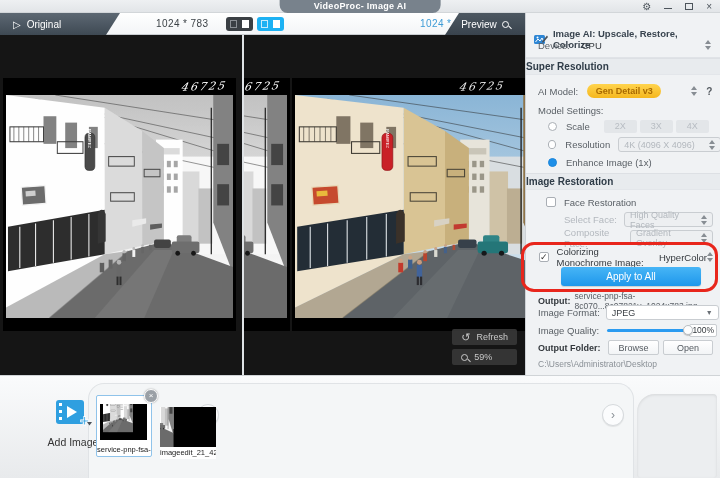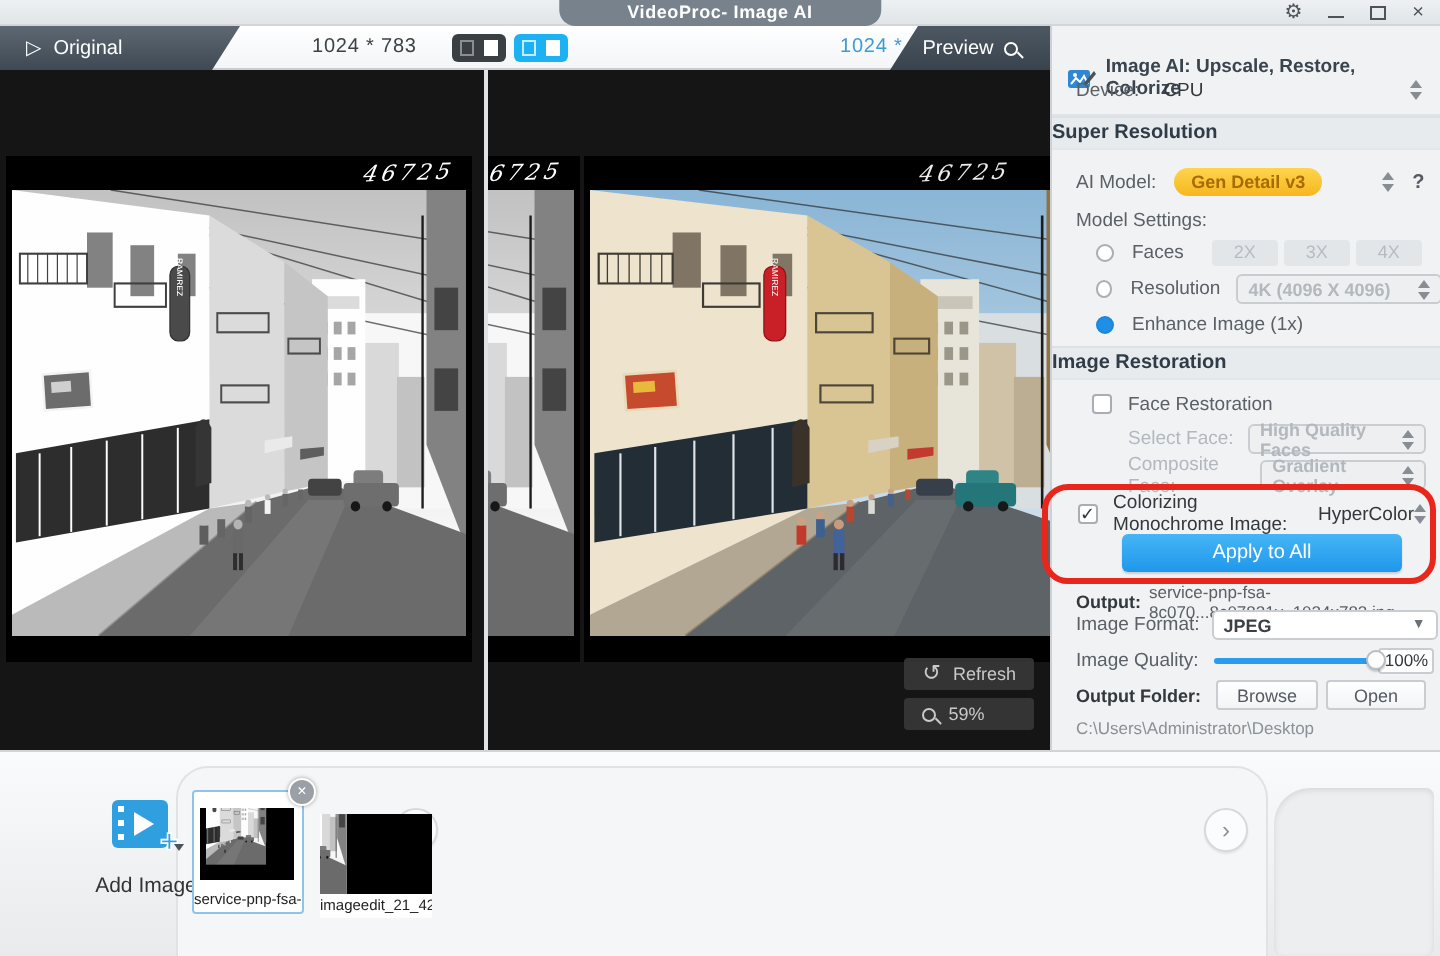--- a/index.html
+++ b/index.html
@@ -89,21 +89,21 @@
              color:#a96a00; font-size:9px; font-weight:bold; display:flex; align-items:center; justify-content:center; }
   .help-q { color:#555b61; font-weight:bold; font-size:10px; }
 
   .radio { width:9px; height:9px; border-radius:50%; border:1px solid #a9aeb4; background:#fff; }
   .radio.sel { background:#1e8fe8; border-color:#1c86da; }
   .checkbox { width:10px; height:10px; border:1px solid #a9aeb4; border-radius:2px; background:#fff;
               font-size:9px; line-height:9px; text-align:center; color:#333; }
   .xbtn { width:33px; height:13px; background:#e3e6e9; color:#b7bcc2; font-size:9px;
           border-radius:2px; display:flex; align-items:center; justify-content:center; }
   .dd { height:15px; border:1px solid #c9cdd1; border-radius:3px; background:#fff; color:#3a3f44;
-        display:flex; align-items:center; padding:0 5px; font-size:9px;font-weight:bold; }
+        display:flex; align-items:center; padding:0 5px; font-size:9px; }
   .dd .spin { margin-left:auto; }
   .dd-dis { background:#edeff1; color:#b3b8be; }
   .dd-caret { margin-left:auto; font-size:7px; color:#6a7076; }
 
   .apply-btn { position:absolute; left:35px; width:140px; height:19px; border-radius:3px;
                background:linear-gradient(#47b5f6,#1e97eb); color:#fff; font-size:10px;
                display:flex; align-items:center; justify-content:center; box-shadow:0 1px 1px rgba(0,0,0,.15); }
 
   .slider-track { width:82px; height:3px; background:#2b9bf0; border-radius:2px; position:relative; }
   .slider-thumb { position:absolute; right:-4px; top:-4px; width:10px; height:10px; background:#fdfdfd;
@@ -374,21 +374,21 @@
         </span>
       <span class="help-q" style="margin-left:9px;">?</span>
     </div>
 
     <div class="prow" style="top:92px;">
       <span class="lbl" style="margin-left:12px;">Model Settings:</span>
     </div>
 
     <div class="prow" style="top:106px; height:14px;">
       <span class="radio" style="margin-left:22px;"></span>
-      <span class="lbl" style="margin-left:9px;">Faces</span>
+      <span class="lbl" style="margin-left:9px;">Scale</span>
       <span class="xbtn" style="margin-left:14px;">2X</span>
       <span class="xbtn" style="margin-left:3px;">3X</span>
       <span class="xbtn" style="margin-left:3px;">4X</span>
     </div>
 
     <div class="prow" style="top:124px; height:15px;">
       <span class="radio" style="margin-left:22px;"></span>
       <span class="lbl" style="margin-left:9px;">Resolution</span>
       <span class="dd dd-dis" style="margin-left:8px; width:113px;">
         <span>4K (4096 X 4096)</span>

